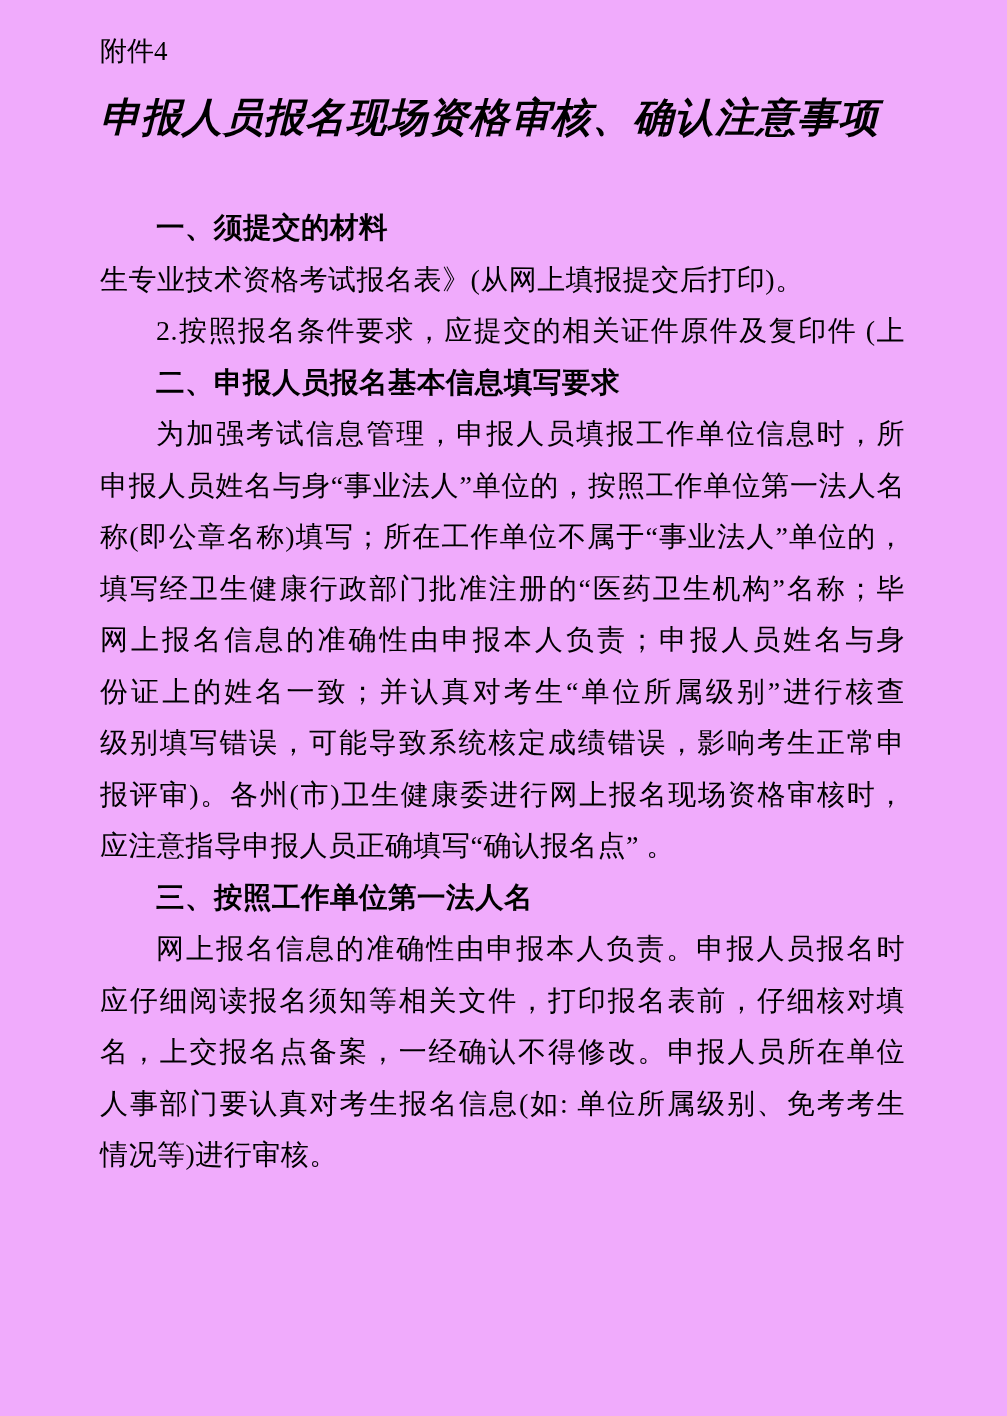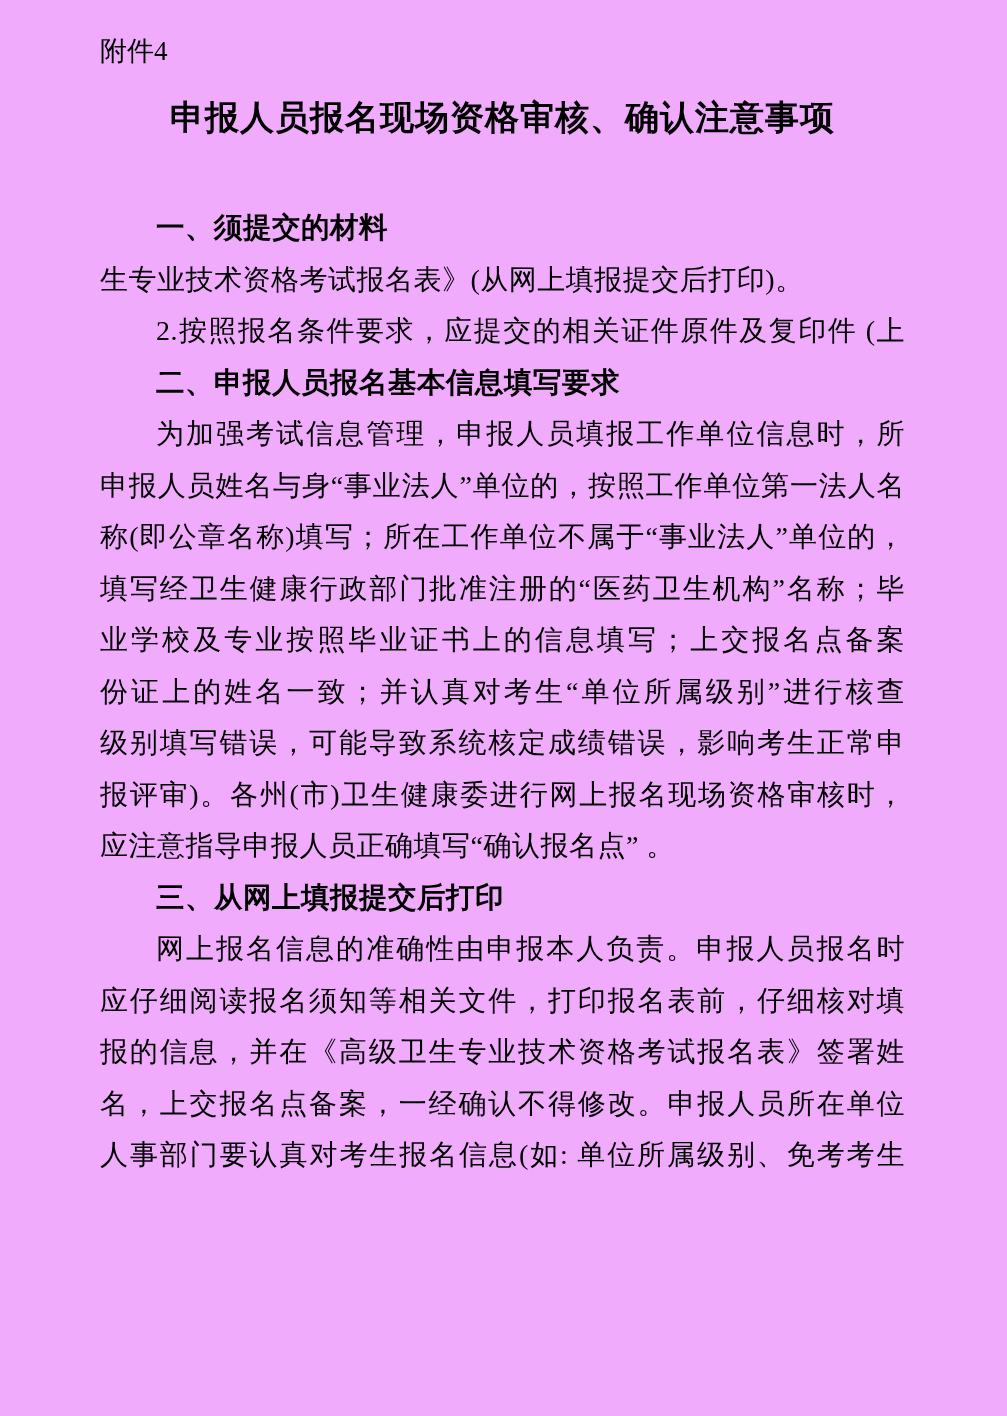--- a/index.html
+++ b/index.html
@@ -23,24 +23,25 @@
   }
   .attachment {
     font-size: 27px;
     line-height: 50px;
     text-align: left;
   }
   .doc-title {
     margin: 14px 0 0 0;
     font-family: "Liberation Sans", sans-serif;
     font-weight: bold;
-    font-size: 34px;
+    font-size: 40px;
     line-height: 54px;
-    text-align: center;
+    text-align: left;
     letter-spacing: 1px;
+    font-style: italic;
   }
   .sec-heading {
     font-family: Liberation Serif, serif;
     font-weight: bold;
     font-size: 28.5px;
     line-height: 51.5px;
     padding-left: 56px;
     letter-spacing: 0.5px;
   }
   .sec-heading.first {
@@ -76,29 +77,29 @@
     <div class="line last">生专业技术资格考试报名表》(从网上填报提交后打印)。</div>
     <div class="line indent">2.按照报名条件要求，应提交的相关证件原件及复印件 (上</div>
   </div>
 
   <div>
     <div class="sec-heading">二、申报人员报名基本信息填写要求</div>
     <div class="line indent">为加强考试信息管理，申报人员填报工作单位信息时，所</div>
     <div class="line">申报人员姓名与身“事业法人”单位的，按照工作单位第一法人名</div>
     <div class="line">称(即公章名称)填写；所在工作单位不属于“事业法人”单位的，</div>
     <div class="line">填写经卫生健康行政部门批准注册的“医药卫生机构”名称；毕</div>
-    <div class="line">业学校及专业按照毕业证书上的信息填写；上交报名点备案</div>
+    <div class="line">网上报名信息的准确性由申报本人负责；申报人员姓名与身</div>
     <div class="line">份证上的姓名一致；并认真对考生“单位所属级别”进行核查</div>
     <div class="line">级别填写错误，可能导致系统核定成绩错误，影响考生正常申</div>
     <div class="line">报评审)。各州(市)卫生健康委进行网上报名现场资格审核时，</div>
     <div class="line last">应注意指导申报人员正确填写“确认报名点” 。</div>
   </div>
 
   <div>
-    <div class="sec-heading">三、从网上填报提交后打印</div>
+    <div class="sec-heading">三、按照工作单位第一法人名</div>
     <div class="line indent">网上报名信息的准确性由申报本人负责。申报人员报名时</div>
     <div class="line">应仔细阅读报名须知等相关文件，打印报名表前，仔细核对填</div>
-    <div class="line">报的信息，并在《高级卫生专业技术资格考试报名表》签署姓</div>
     <div class="line">名，上交报名点备案，一经确认不得修改。申报人员所在单位</div>
     <div class="line">人事部门要认真对考生报名信息(如: 单位所属级别、免考考生</div>
+    <div class="line last">情况等)进行审核。</div>
   </div>
 
 </div>
 
 </body></html>

